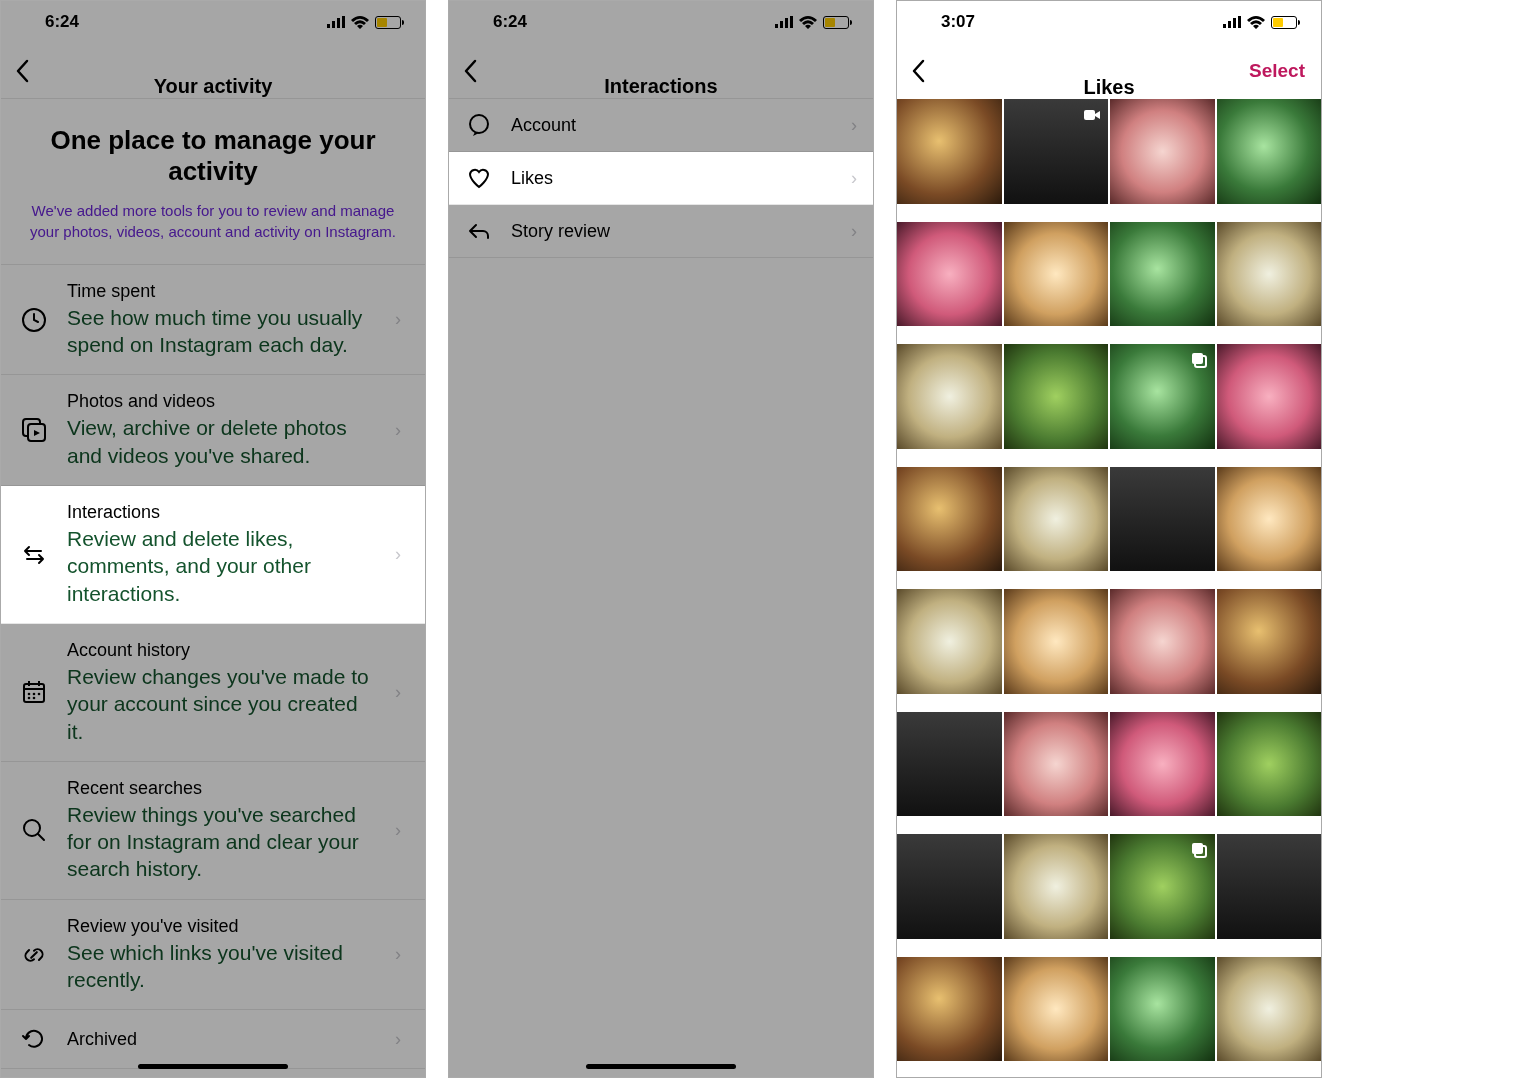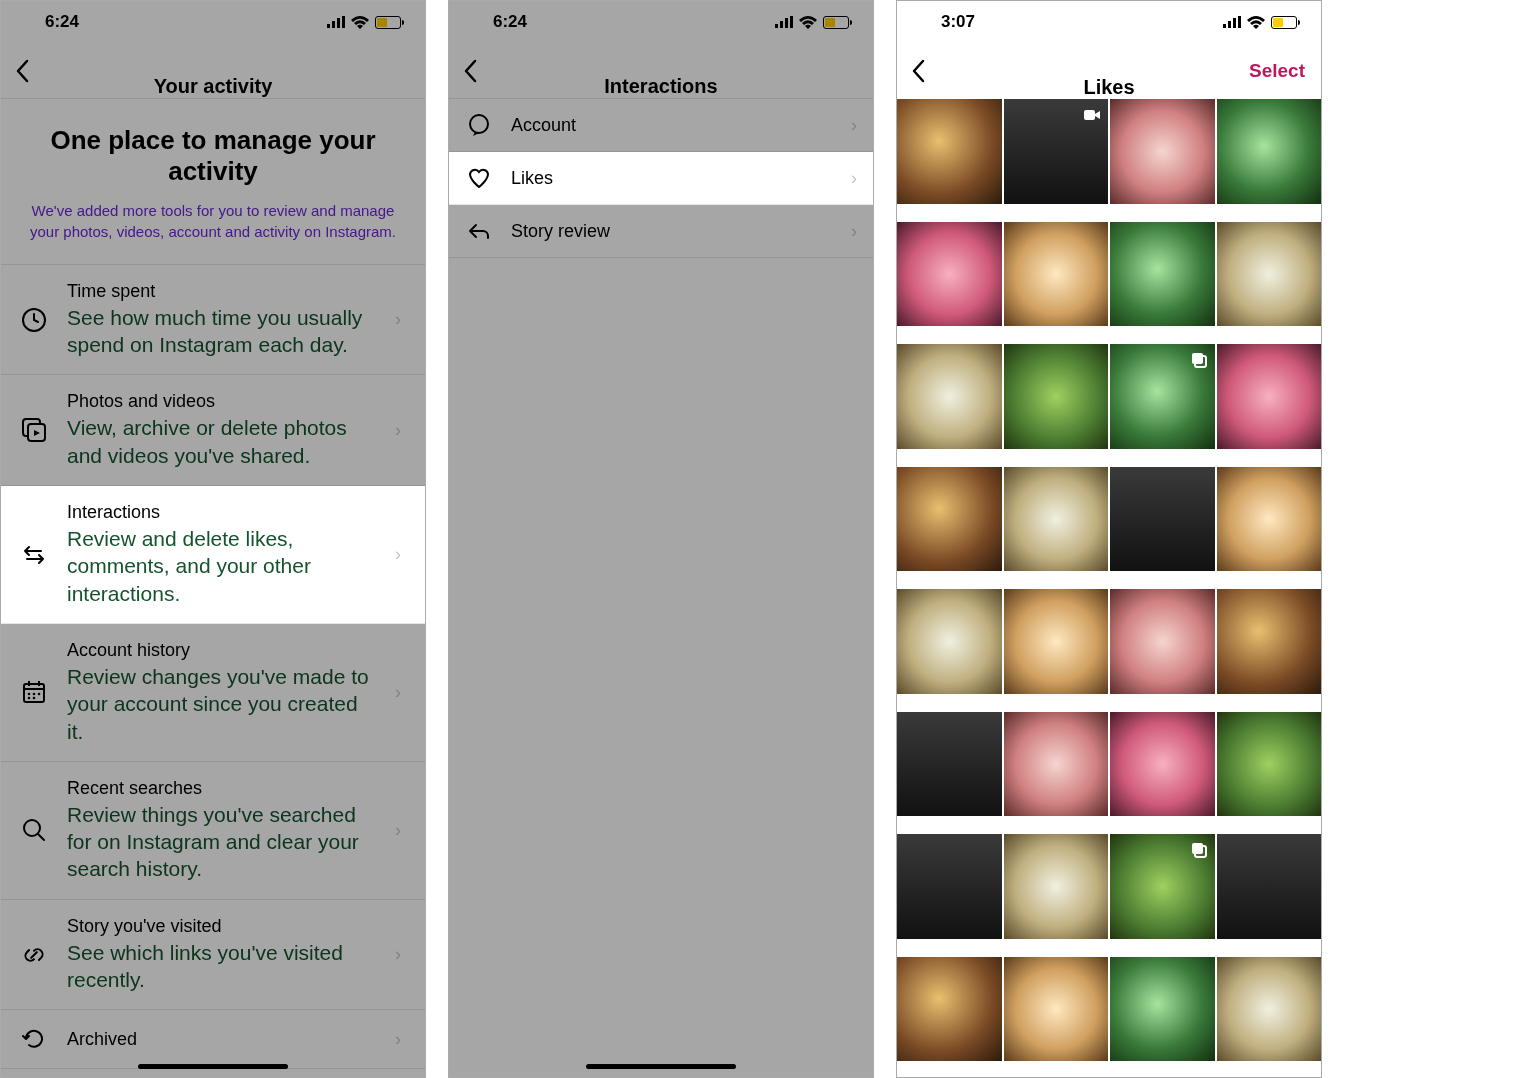--- a/index.html
+++ b/index.html
@@ -279,21 +279,21 @@
       <span class="chevron">›</span>
     </div>
 
     <div class="menu-item">
       <div class="menu-icon">
           <svg width="26" height="26" viewBox="0 0 26 26">
             <path d="M10 16 A5 5 0 0 1 10 6 L13 6 M16 10 A5 5 0 0 1 16 20 L13 20 M9 13 H17" stroke="#000" stroke-width="2" fill="none" stroke-linecap="round" transform="rotate(-45 13 13)"></path>
           </svg>
         </div>
       <div class="menu-body">
-        <div class="menu-title">Story you've visited</div>
+        <div class="menu-title">Review you've visited</div>
         <div class="menu-sub">See which links you've visited recently.</div>
       </div>
       <span class="chevron">›</span>
     </div>
 
     <div class="menu-item">
       <div class="menu-icon">
           <svg width="26" height="26" viewBox="0 0 26 26">
             <path d="M5 13 A8 8 0 1 1 8 19 M5 13 L2 10 M5 13 L8 10" stroke="#000" stroke-width="2" fill="none" stroke-linecap="round" stroke-linejoin="round"></path>
           </svg>

